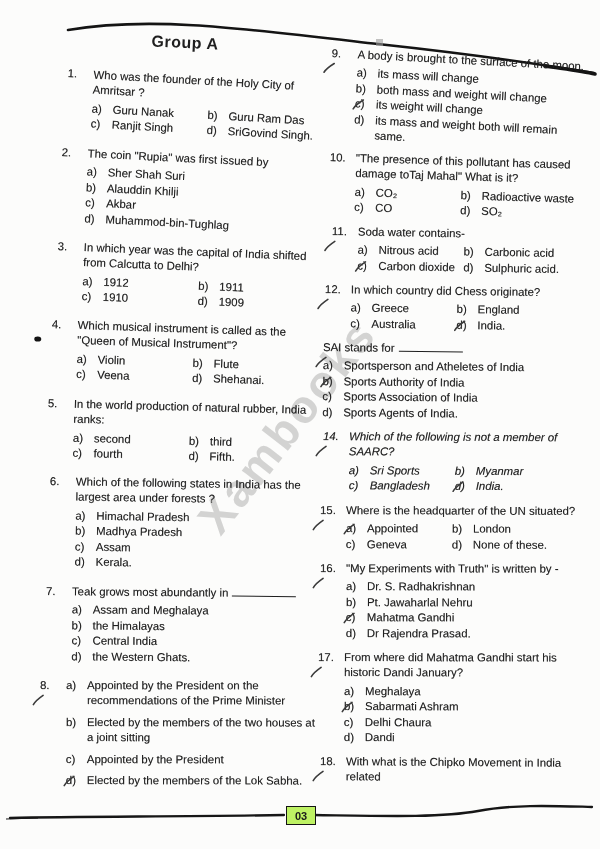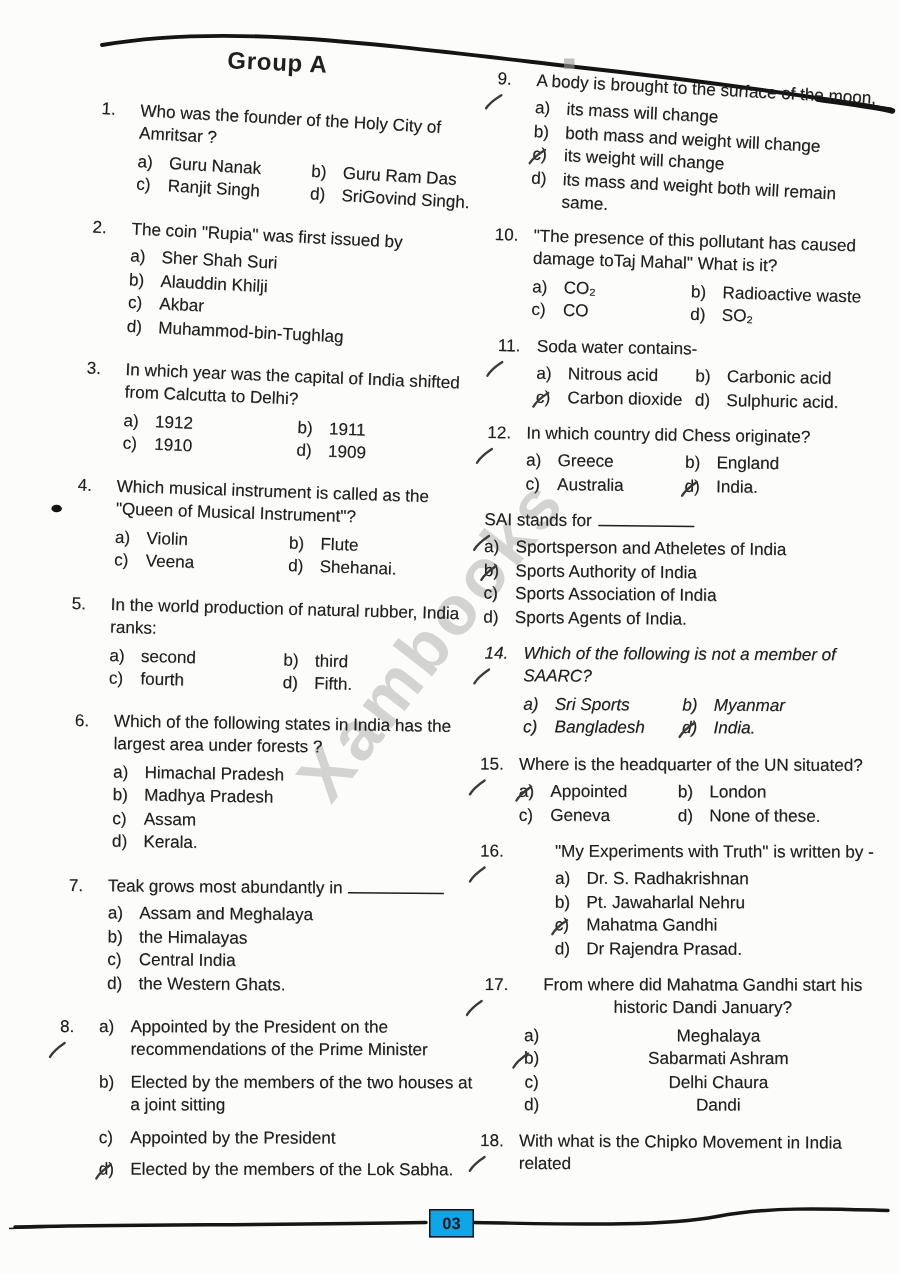--- a/index.html
+++ b/index.html
@@ -37,21 +37,21 @@
   .otext{flex:1;min-width:0;}
   .blank{display:inline-block;width:64px;height:9px;border-bottom:1.6px solid #1f1f1f;margin-left:4px;}
   .margin-bullet{position:absolute;left:-17px;top:20px;width:7px;height:5px;background:#141414;border-radius:50%;}
   .pen-tick{position:absolute;width:13px;height:13px;}
   .tick-num{left:-8px;top:15px;}
   .tick-opt{left:-3px;top:1px;}
   .top-rule{position:absolute;left:0;top:0;z-index:0;}
   .bottom-rule{position:absolute;left:0;top:796px;z-index:0;}
   .page-num-box{
     position:absolute;left:286px;top:806px;width:28px;height:17px;z-index:2;
-    border:1.6px solid #141414;background:#0ea5e9;display:flex;align-items:center;
+    border:1.6px solid #141414;background:#bef264;display:flex;align-items:center;
     justify-content:center;font-size:11px;font-weight:bold;color:#1a1a1a;
   }
 </style>
 </head>
 <body>
 
 <div class="page">
 
   <svg class="top-rule" width="600" height="90" viewBox="0 0 600 90">
     <path d="M68,30 C150,16 240,28 378,44 C470,54 540,64 594,73" stroke="#141414" stroke-width="2.6" fill="none" stroke-linecap="round"></path>
@@ -453,21 +453,21 @@
             <div class="opt">
     <span class="olabel">d)</span>
     <span class="otext">None of these.</span>
   </div>
           </div>
     </div>
   <svg class="pen-tick tick-num" viewBox="0 0 14 14">
           <path d="M1.5,12.5 Q4,8 12,2.5" fill="none" stroke="#3b3b3b" stroke-width="1.7" stroke-linecap="round"></path>
         </svg>
       </div>
-      <div class="q" style="transform: rotate(0.15deg); margin-left: -7px; gap: 24px;">
+      <div class="q" style="transform: rotate(0.15deg); margin-left: -7px;">
     <span class="qnum">16.</span>
     <div class="qbody">
       <div class="qtext">"My Experiments with Truth" is written by -</div>
       <div class="opts one">
             <div class="opt">
     <span class="olabel">a)</span>
     <span class="otext">Dr. S. Radhakrishnan</span>
   </div>
             <div class="opt">
     <span class="olabel">b)</span>
@@ -482,21 +482,21 @@
             <div class="opt">
     <span class="olabel">d)</span>
     <span class="otext">Dr Rajendra Prasad.</span>
   </div>
           </div>
     </div>
   <svg class="pen-tick tick-num" viewBox="0 0 14 14">
           <path d="M1.5,12.5 Q4,8 12,2.5" fill="none" stroke="#3b3b3b" stroke-width="1.7" stroke-linecap="round"></path>
         </svg>
       </div>
-      <div class="q" style="transform: rotate(0.1deg); margin-left: -9px; text-align: center;">
+      <div class="q" style="transform: rotate(0.1deg); margin-left: -9px;">
     <span class="qnum">17.</span>
     <div class="qbody">
       <div class="qtext">From where did Mahatma Gandhi start his historic Dandi January?</div>
       <div class="opts one">
             <div class="opt">
     <span class="olabel">a)</span>
     <span class="otext">Meghalaya</span>
   </div>
             <div class="opt">
     <span class="olabel">b)<svg class="pen-tick tick-opt" viewBox="0 0 14 14">

